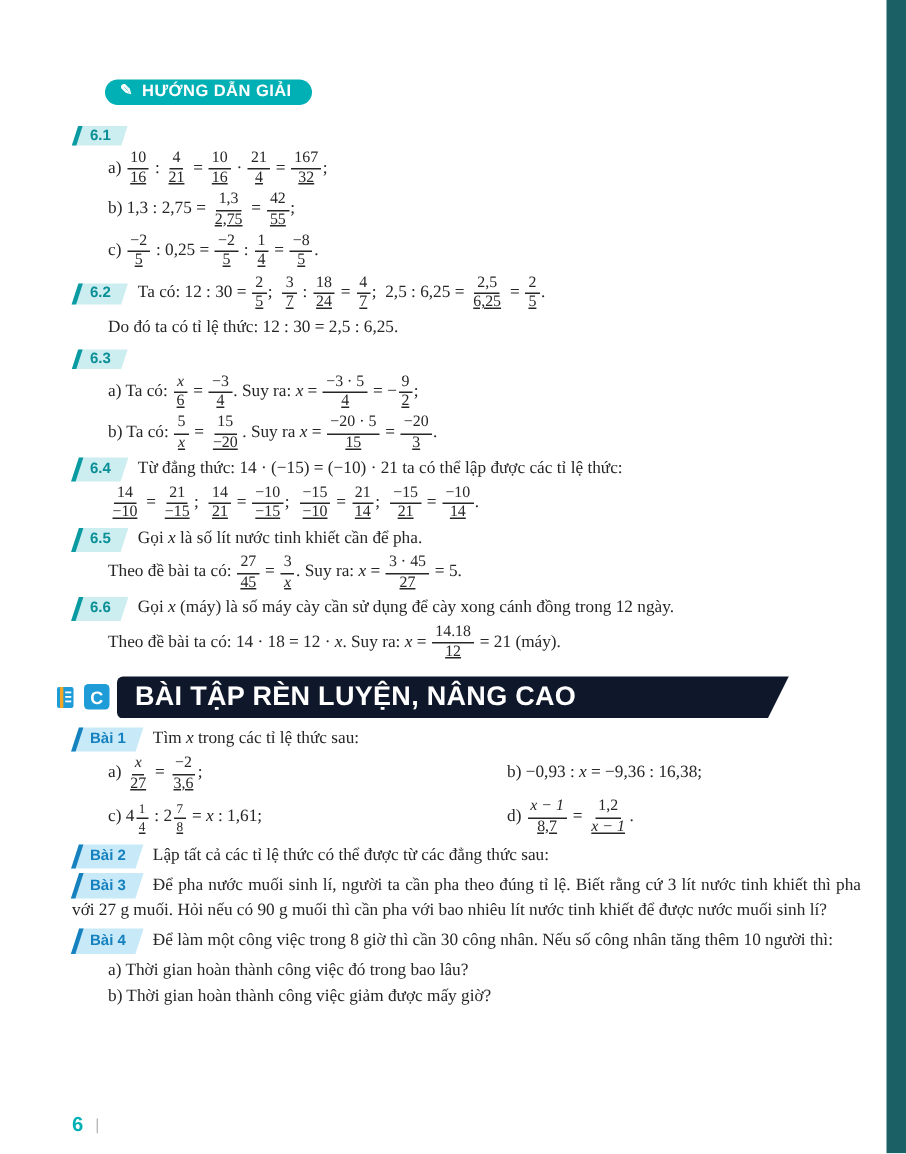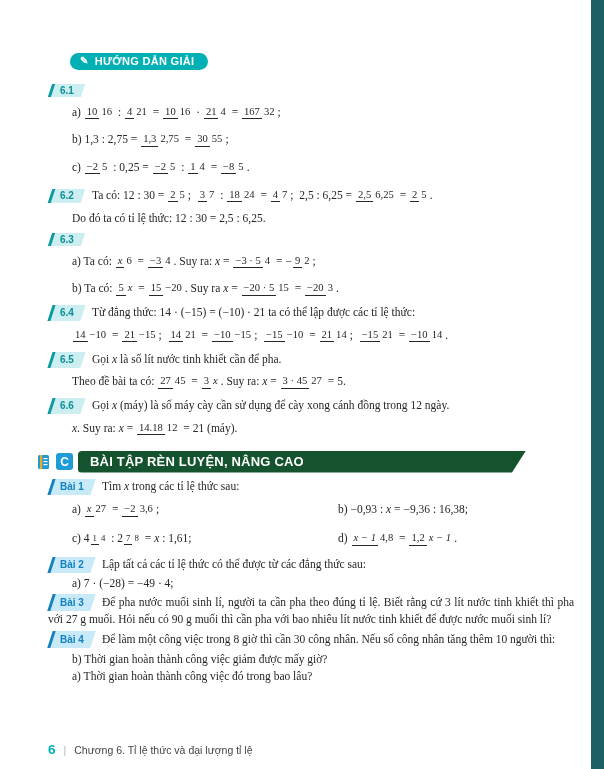--- a/index.html
+++ b/index.html
@@ -38,47 +38,47 @@
 
   
   .mline {
     display:flex; align-items:center; flex-wrap:wrap;
     min-height:26px; margin:1.5px 0; font-size:11.5px; line-height:1.2;
   }
   .mline .mt { white-space:pre; }
   .mv { font-style:italic; white-space:pre; }
   .mv2 { font-style:italic; }
   .frac {
-    display:inline-flex; flex-direction:row; align-items:flex-start;
+    display:inline-flex; flex-direction:column; align-items:center;
     font-size:10.6px; line-height:1.18; margin:0 1px; vertical-align:middle;
   }
   .frac .num { padding:0 2px; border-bottom:1px solid #262626; text-align:center; }
-  .frac .den { padding:0 2px; text-align:center; }
+  .frac .den { padding:0 2px; text-align:center;text-decoration:underline; }
   .mixed { display:inline-flex; align-items:center; }
   .mixed .whole { font-size:11.5px; }
   .mixed .frac { font-size:8.8px; margin-left:1px; }
 
   
   .tline { font-size:11.5px; margin:1px 0; line-height:1.4; }
   .para  { font-size:11.5px; margin:2.5px 0; line-height:1.5; text-align:justify; }
   .indent { margin-left:24px; }
   .grid2 { display:grid; grid-template-columns:53% 47%; margin-left:24px; }
 
   
   .banner-row { display:flex; align-items:center; gap:5px; margin:9px 0 5px -12px; }
   .nb-icon { display:inline-flex; }
   .c-badge {
     width:17px; height:17px; flex:0 0 auto;
     background:#1e9cd7; color:#fff; border-radius:3px;
     font-family:"Liberation Sans", sans-serif; font-weight:bold; font-size:12px;
     display:flex; align-items:center; justify-content:center;
   }
   .banner {
-    width:448px; background:#14532d; color:#fff;
-    font-family:"Liberation Sans", sans-serif; font-weight:bold; font-size:13px;
+    width:448px; background:#0f172a; color:#fff;
+    font-family:"Liberation Sans", sans-serif; font-weight:bold; font-size:18px;
     padding:3px 14px 4px 12px; letter-spacing:.2px;
     border-radius:4px 0 0 4px;
     clip-path:polygon(0 0, 100% 0, calc(100% - 14px) 100%, 0 100%);
   }
 
   
   .footer {
     position:absolute; left:48px; bottom:12px;
     display:flex; align-items:center; gap:8px;
     font-family:"Liberation Sans", sans-serif; font-size:10.5px; color:#444;
@@ -134,21 +134,21 @@
           <span class="mt">;</span>
         </div>
       <div class="mline indent">
           <span class="mt">b) 1,3 : 2,75 = </span>
           <span class="frac">
             <span class="num">1,3</span>
             <span class="den">2,75</span>
           </span>
           <span class="mt"> = </span>
           <span class="frac">
-            <span class="num">30</span>
+            <span class="num">42</span>
             <span class="den">55</span>
           </span>
           <span class="mt">;</span>
         </div>
       <div class="mline indent">
           <span class="mt">c) </span>
           <span class="frac">
             <span class="num">−2</span>
             <span class="den">5</span>
           </span>
@@ -342,20 +342,21 @@
           <span class="mt"> = 5.</span>
         </div>
     </section>
 
     
     <section>
       <p class="tline">
         <span class="tag"><span class="tag-inner">6.6</span></span><span><span class="mt">Gọi </span><span class="mv">x</span><span class="mt"> (máy) là số máy cày cần sử dụng để cày xong cánh đồng trong 12 ngày.</span></span>
       </p>
       <div class="mline indent">
+          <span class="mt">Theo đề bài ta có: 14 · 18 = 12 · </span>
           <span class="mv">x</span>
           <span class="mt">. Suy ra: </span>
           <span class="mv">x</span>
           <span class="mt"> = </span>
           <span class="frac">
             <span class="num">14.18</span>
             <span class="den">12</span>
           </span>
           <span class="mt"> = 21 (máy).</span>
         </div>
@@ -420,58 +421,56 @@
               </span>
             </span>
             <span class="mt"> = </span>
             <span class="mv">x</span>
             <span class="mt"> : 1,61;</span>
           </div>
         <div class="mline">
             <span class="mt">d) </span>
             <span class="frac">
               <span class="num mv2">x − 1</span>
-              <span class="den">4,8</span>
+              <span class="den">8,7</span>
             </span>
             <span class="mt"> = </span>
             <span class="frac">
               <span class="num">1,2</span>
               <span class="den mv2">x − 1</span>
             </span>
             <span class="mt">.</span>
           </div>
       </div>
     </section>
 
     
     <section>
       <p class="tline">
         <span class="tag blue"><span class="tag-inner">Bài 2</span></span><span>Lập tất cả các tỉ lệ thức có thể được từ các đẳng thức sau:</span>
       </p>
       <div class="grid2">
-        <p class="tline">a) 7 · (−28) = −49 · 4;</p>
       </div>
     </section>
 
     
     <section>
       <p class="para">
         <span class="tag blue"><span class="tag-inner">Bài 3</span></span><span>Để pha nước muối sinh lí, người ta cần pha theo đúng tỉ lệ. Biết rằng cứ 3 lít nước tinh khiết thì pha với 27 g muối. Hỏi nếu có 90 g muối thì cần pha với bao nhiêu lít nước tinh khiết để được nước muối sinh lí?</span>
       </p>
     </section>
 
     
     <section>
       <p class="para">
         <span class="tag blue"><span class="tag-inner">Bài 4</span></span><span>Để làm một công việc trong 8 giờ thì cần 30 công nhân. Nếu số công nhân tăng thêm 10 người thì:</span>
       </p>
+      <p class="tline indent">a) Thời gian hoàn thành công việc đó trong bao lâu?</p>
       <p class="tline indent">b) Thời gian hoàn thành công việc giảm được mấy giờ?</p>
-      <p class="tline indent">a) Thời gian hoàn thành công việc đó trong bao lâu?</p>
     </section>
 
   </main>
 
   <footer class="footer">
     <span class="pg">6</span>
     <span class="sep">|</span>
-    <span class="chap">Chương 6. Tỉ lệ thức và đại lượng tỉ lệ</span>
   </footer>
 </div>
 
 </body></html>

